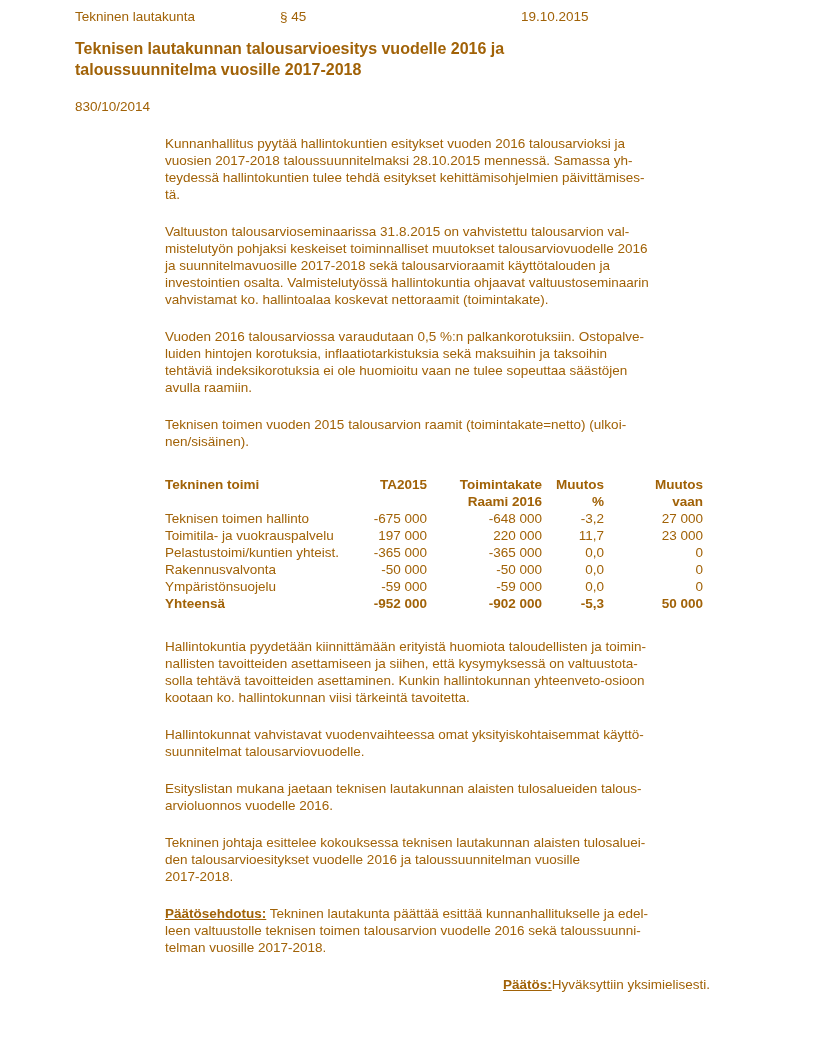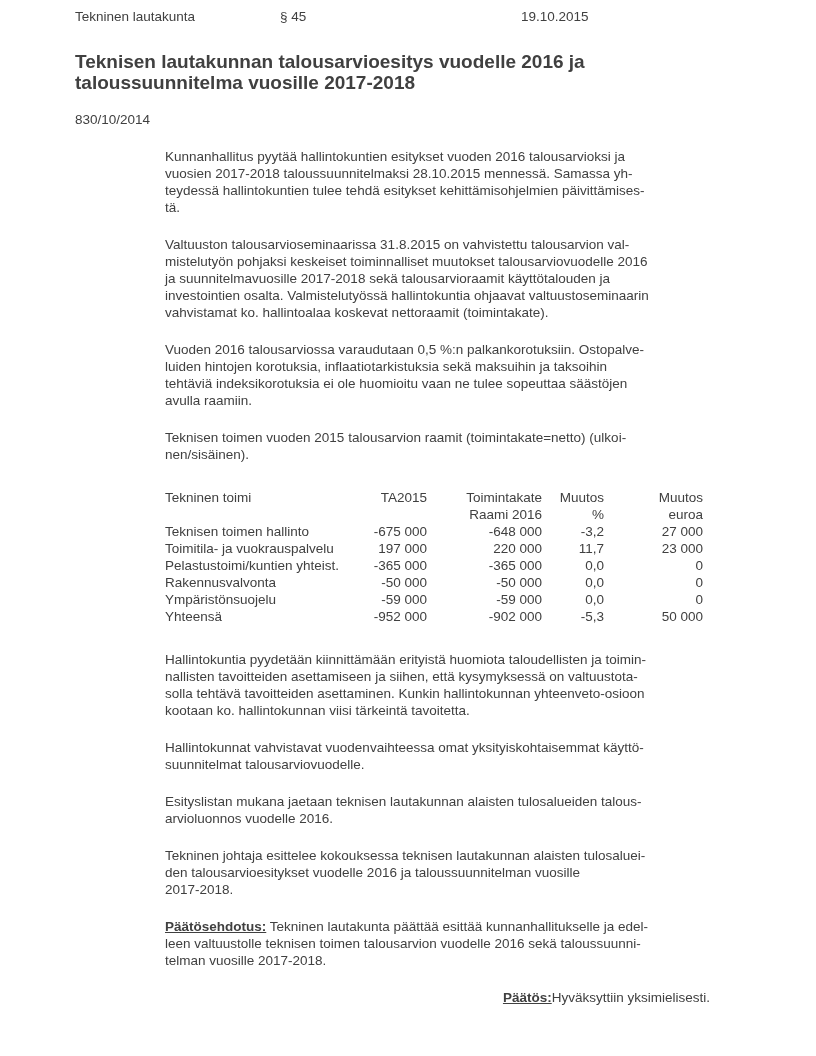--- a/index.html
+++ b/index.html
@@ -3,50 +3,50 @@
 <meta charset="utf-8">
 <style>
   html, body { margin: 0; padding: 0; background: #ffffff; }
   .page {
     position: relative;
     width: 816px;
     height: 1056px;
     box-sizing: border-box;
     padding: 8px 36px 0 75px;
     background: #ffffff;
-    color: #404040;
+    color: #a16207;
     font-family: "Liberation Sans", "DejaVu Sans", sans-serif;
     font-size: 13.5px;
     line-height: 17px;
     overflow: hidden;
   }
   .doc-header { position: relative; height: 17px; }
   .doc-header .committee { position: absolute; left: 0; top: 0; }
   .doc-header .secnum   { position: absolute; left: 205px; top: 0; }
   .doc-header .hdate    { position: absolute; left: 446px; top: 0; }
   .title {
-    margin: 26px 0 0 0;
-    font-size: 19px;
+    margin: 13px 0 0 0;
+    font-size: 16px;
     line-height: 21px;
     font-weight: bold;
     white-space: pre-line;
   }
   .case-number { margin-top: 18px; }
   .section-heading { margin-top: 23px; }
   .body-block { margin-left: 90px; width: 545px; }
   .para { margin: 20px 0 0 0; white-space: pre-line; }
   .budget-table { margin-top: 26px; }
   .t-row { display: flex; height: 17px; }
   .t-c { white-space: nowrap; }
   .t-c1 { width: 195px; text-align: left; }
   .t-c2 { width: 67px;  text-align: right; }
   .t-c3 { width: 115px; text-align: right; }
   .t-c4 { width: 62px;  text-align: right; }
   .t-c5 { width: 99px;  text-align: right; }
-  .bold { font-weight: normal; }
+  .bold { font-weight: bold; }
   .after-table { margin-top: 26px; }
   .inline-label { font-weight: bold; text-decoration: underline; }
   .decision-row { margin-top: 20px; text-align: right; }
   .decision-row .inline-label { display: inline-block; width: 87px; }
 </style>
 </head>
 <body>
 
 <div class="page">
 
@@ -86,21 +86,21 @@
         <span class="t-c t-c2">TA2015</span>
         <span class="t-c t-c3">Toimintakate</span>
         <span class="t-c t-c4">Muutos</span>
         <span class="t-c t-c5">Muutos</span>
       </div>
       <div class="t-row bold">
         <span class="t-c t-c1"></span>
         <span class="t-c t-c2"></span>
         <span class="t-c t-c3">Raami 2016</span>
         <span class="t-c t-c4">%</span>
-        <span class="t-c t-c5">euroa</span>
+        <span class="t-c t-c5">vaan</span>
       </div>
 
       <div class="t-row">
         <span class="t-c t-c1">Teknisen toimen hallinto</span>
         <span class="t-c t-c2">-675 000</span>
         <span class="t-c t-c3">-648 000</span>
         <span class="t-c t-c4">-3,2</span>
         <span class="t-c t-c5">27 000</span>
       </div>
       <div class="t-row">

